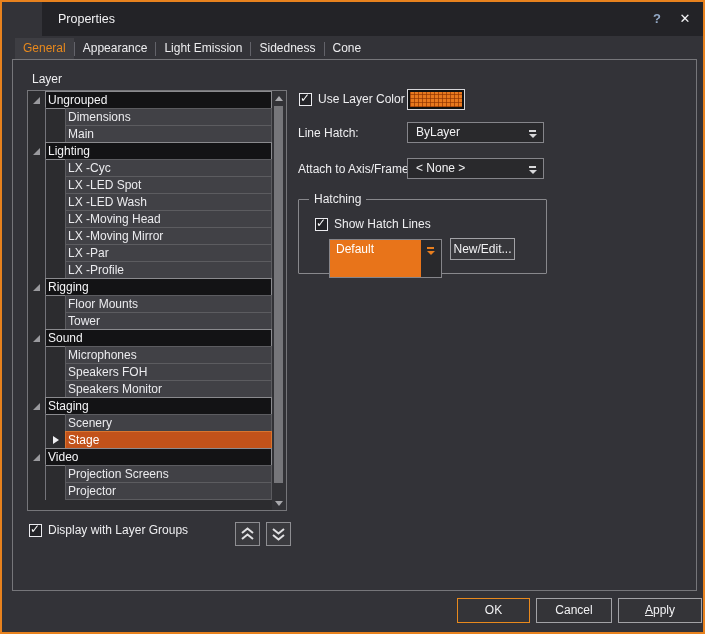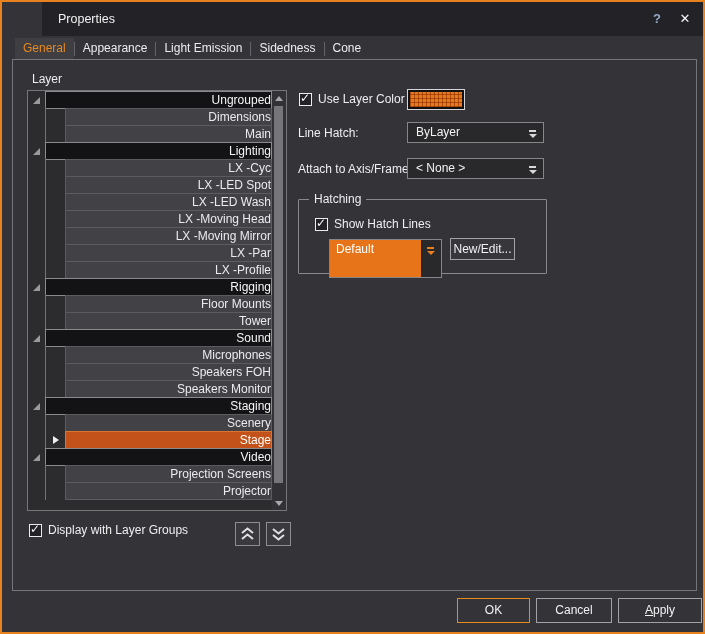--- a/index.html
+++ b/index.html
@@ -34,21 +34,21 @@
   .tree { position:absolute; left:25px; top:88px; width:260px; height:421px;
           border:1px solid #76767a; background:#2c2c2f; overflow:hidden; }
   .tree-rows { position:absolute; left:0; top:0; width:244px; }
   .trow { position:relative; height:18px; margin-top:-1px; }
   .trow:first-child { margin-top:0; }
   .rowbox { position:absolute; top:0; bottom:0; right:0; border:1px solid #5c5c60; background:#414146; }
   .trow.group .rowbox { left:17px; background:#131315; border-color:#8a8a8e; }
   .trow.child .rowbox { left:37px; }
   .trow.child::before { content:""; position:absolute; left:17px; top:-1px; bottom:0; width:1px; background:#74747a; }
   .trow.selected .rowbox { background:#c2521a; border-color:#d9752f; }
-  .rowlbl { display:block; padding-left:10px; line-height:16px; color:#ebebee; white-space:nowrap; overflow:hidden;text-align:right; }
+  .rowlbl { display:block; padding-left:2px; line-height:16px; color:#ebebee; white-space:nowrap; overflow:hidden; }
   .trow.group .rowlbl { color:#f5f5f7; }
   .trow.selected .rowlbl { color:#ffffff; }
   .expander { position:absolute; left:5px; top:6px; width:0; height:0;
               border-left:7px solid transparent; border-bottom:7px solid #9a9a9e; }
   .curind { position:absolute; left:25px; top:5px; width:0; height:0;
             border-left:6px solid #efeff2; border-top:4px solid transparent; border-bottom:4px solid transparent; }
 
   
   .scrollbar { position:absolute; right:0; top:0; bottom:0; width:14px; background:#323236; }
   .sb-btn { position:absolute; left:0; width:14px; height:14px; }

